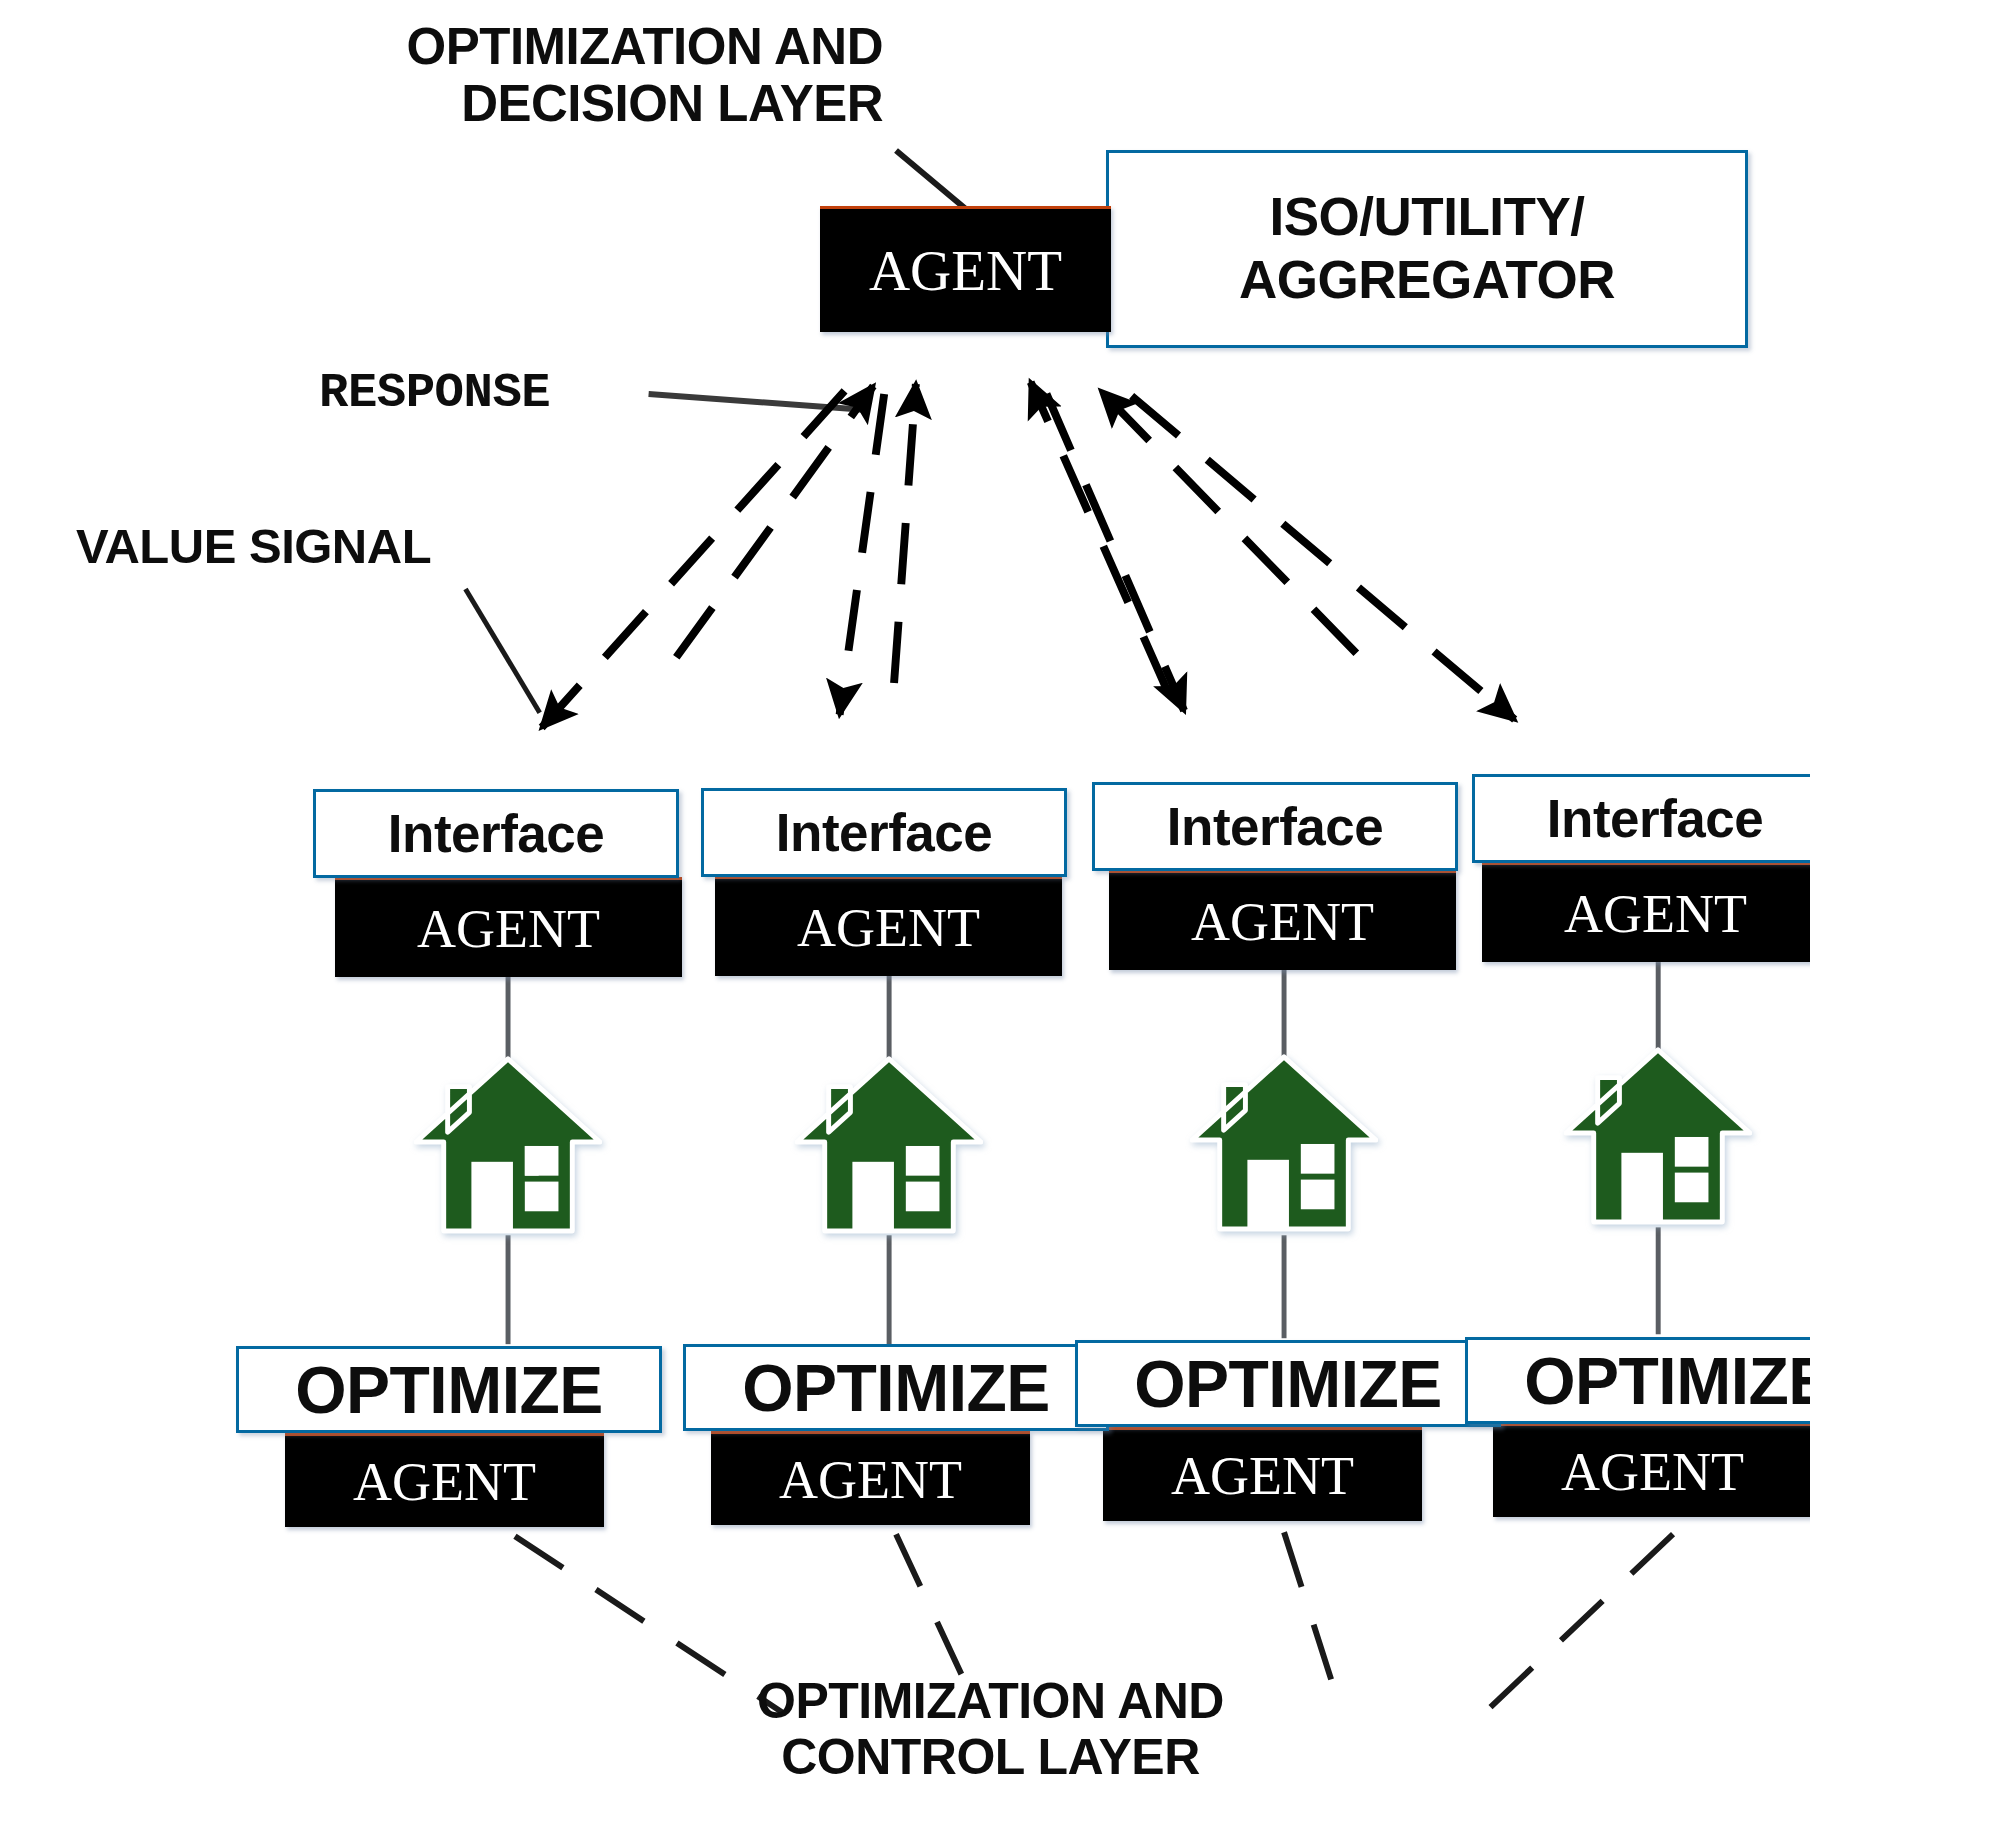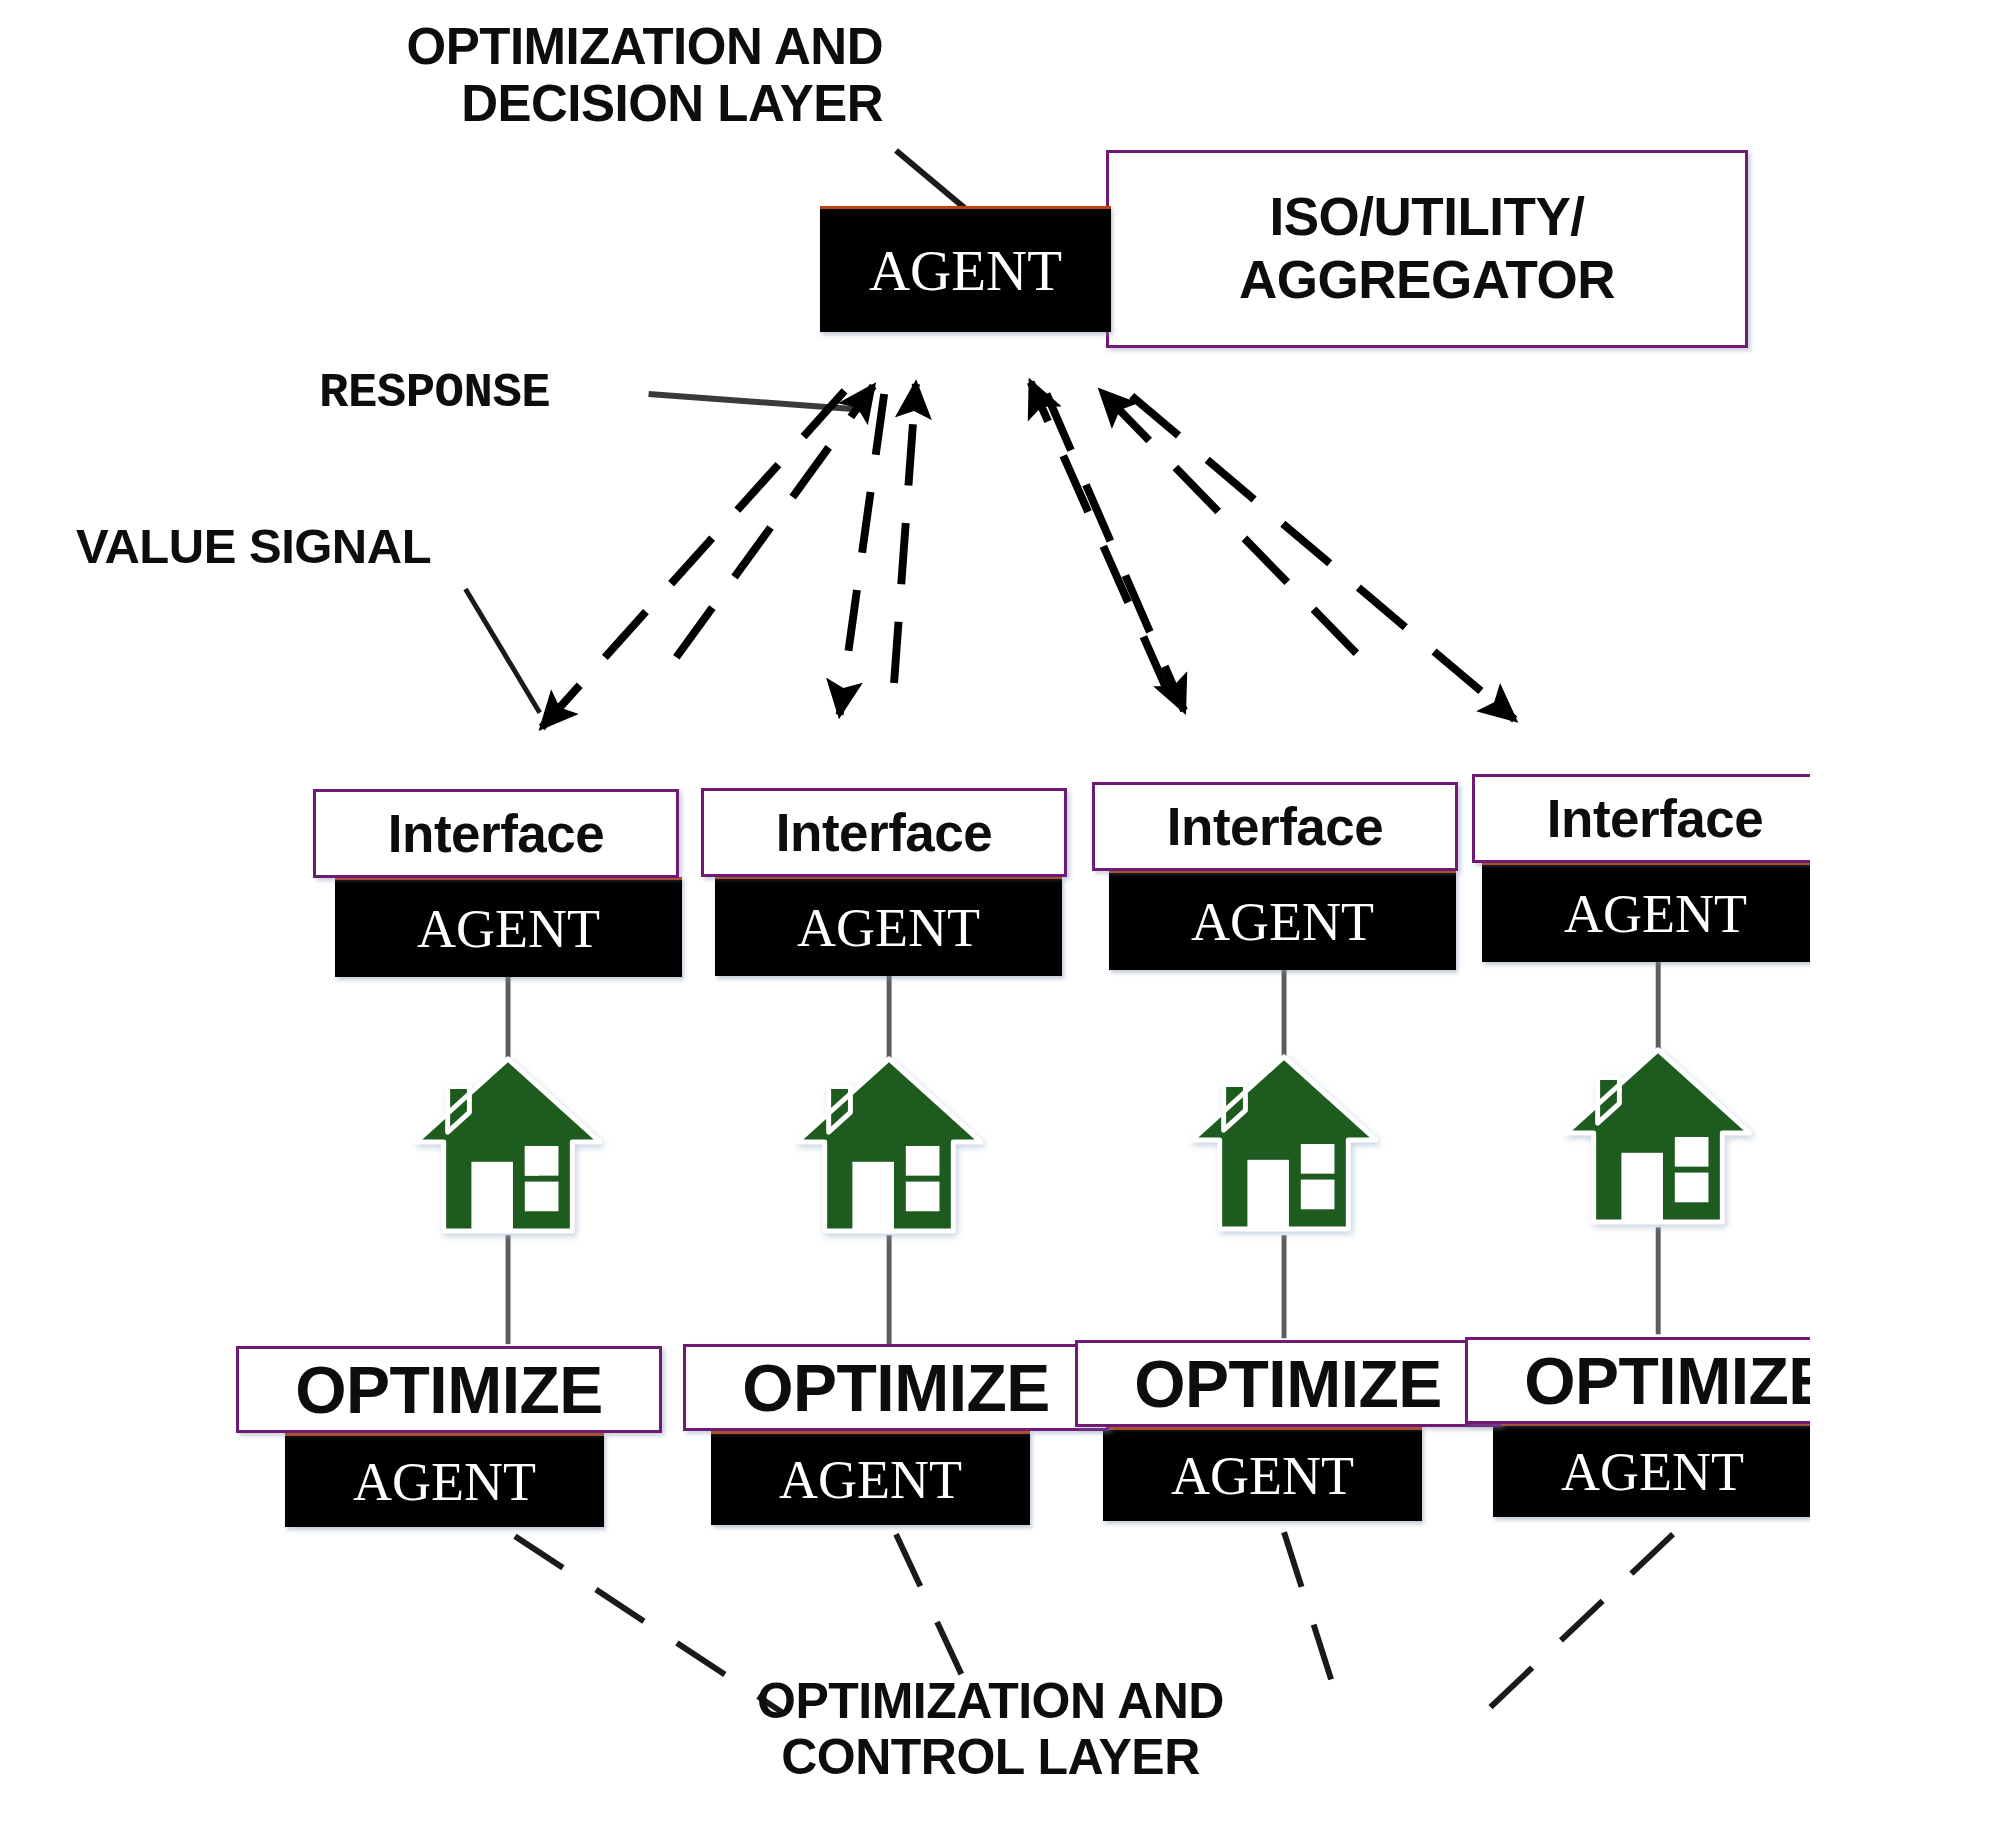--- a/index.html
+++ b/index.html
@@ -70,21 +70,21 @@
     display: flex;
     align-items: center;
     justify-content: center;
     box-shadow: 2px 3px 4px rgba(120,140,170,0.45);
     border-top: 3px solid #c2410c;
   }
   .whitebox {
     position: absolute;
     background: #ffffff;
     color: #0d0d0d;
-    border: 3px solid #701a75;
+    border: 3px solid #0369a1;
     font-family: "Liberation Sans", sans-serif;
     font-weight: bold;
     display: flex;
     align-items: center;
     justify-content: center;
     box-shadow: 3px 3px 4px rgba(110,130,160,0.35);
     box-sizing: border-box;
   }
 
   #top-agent-box {

